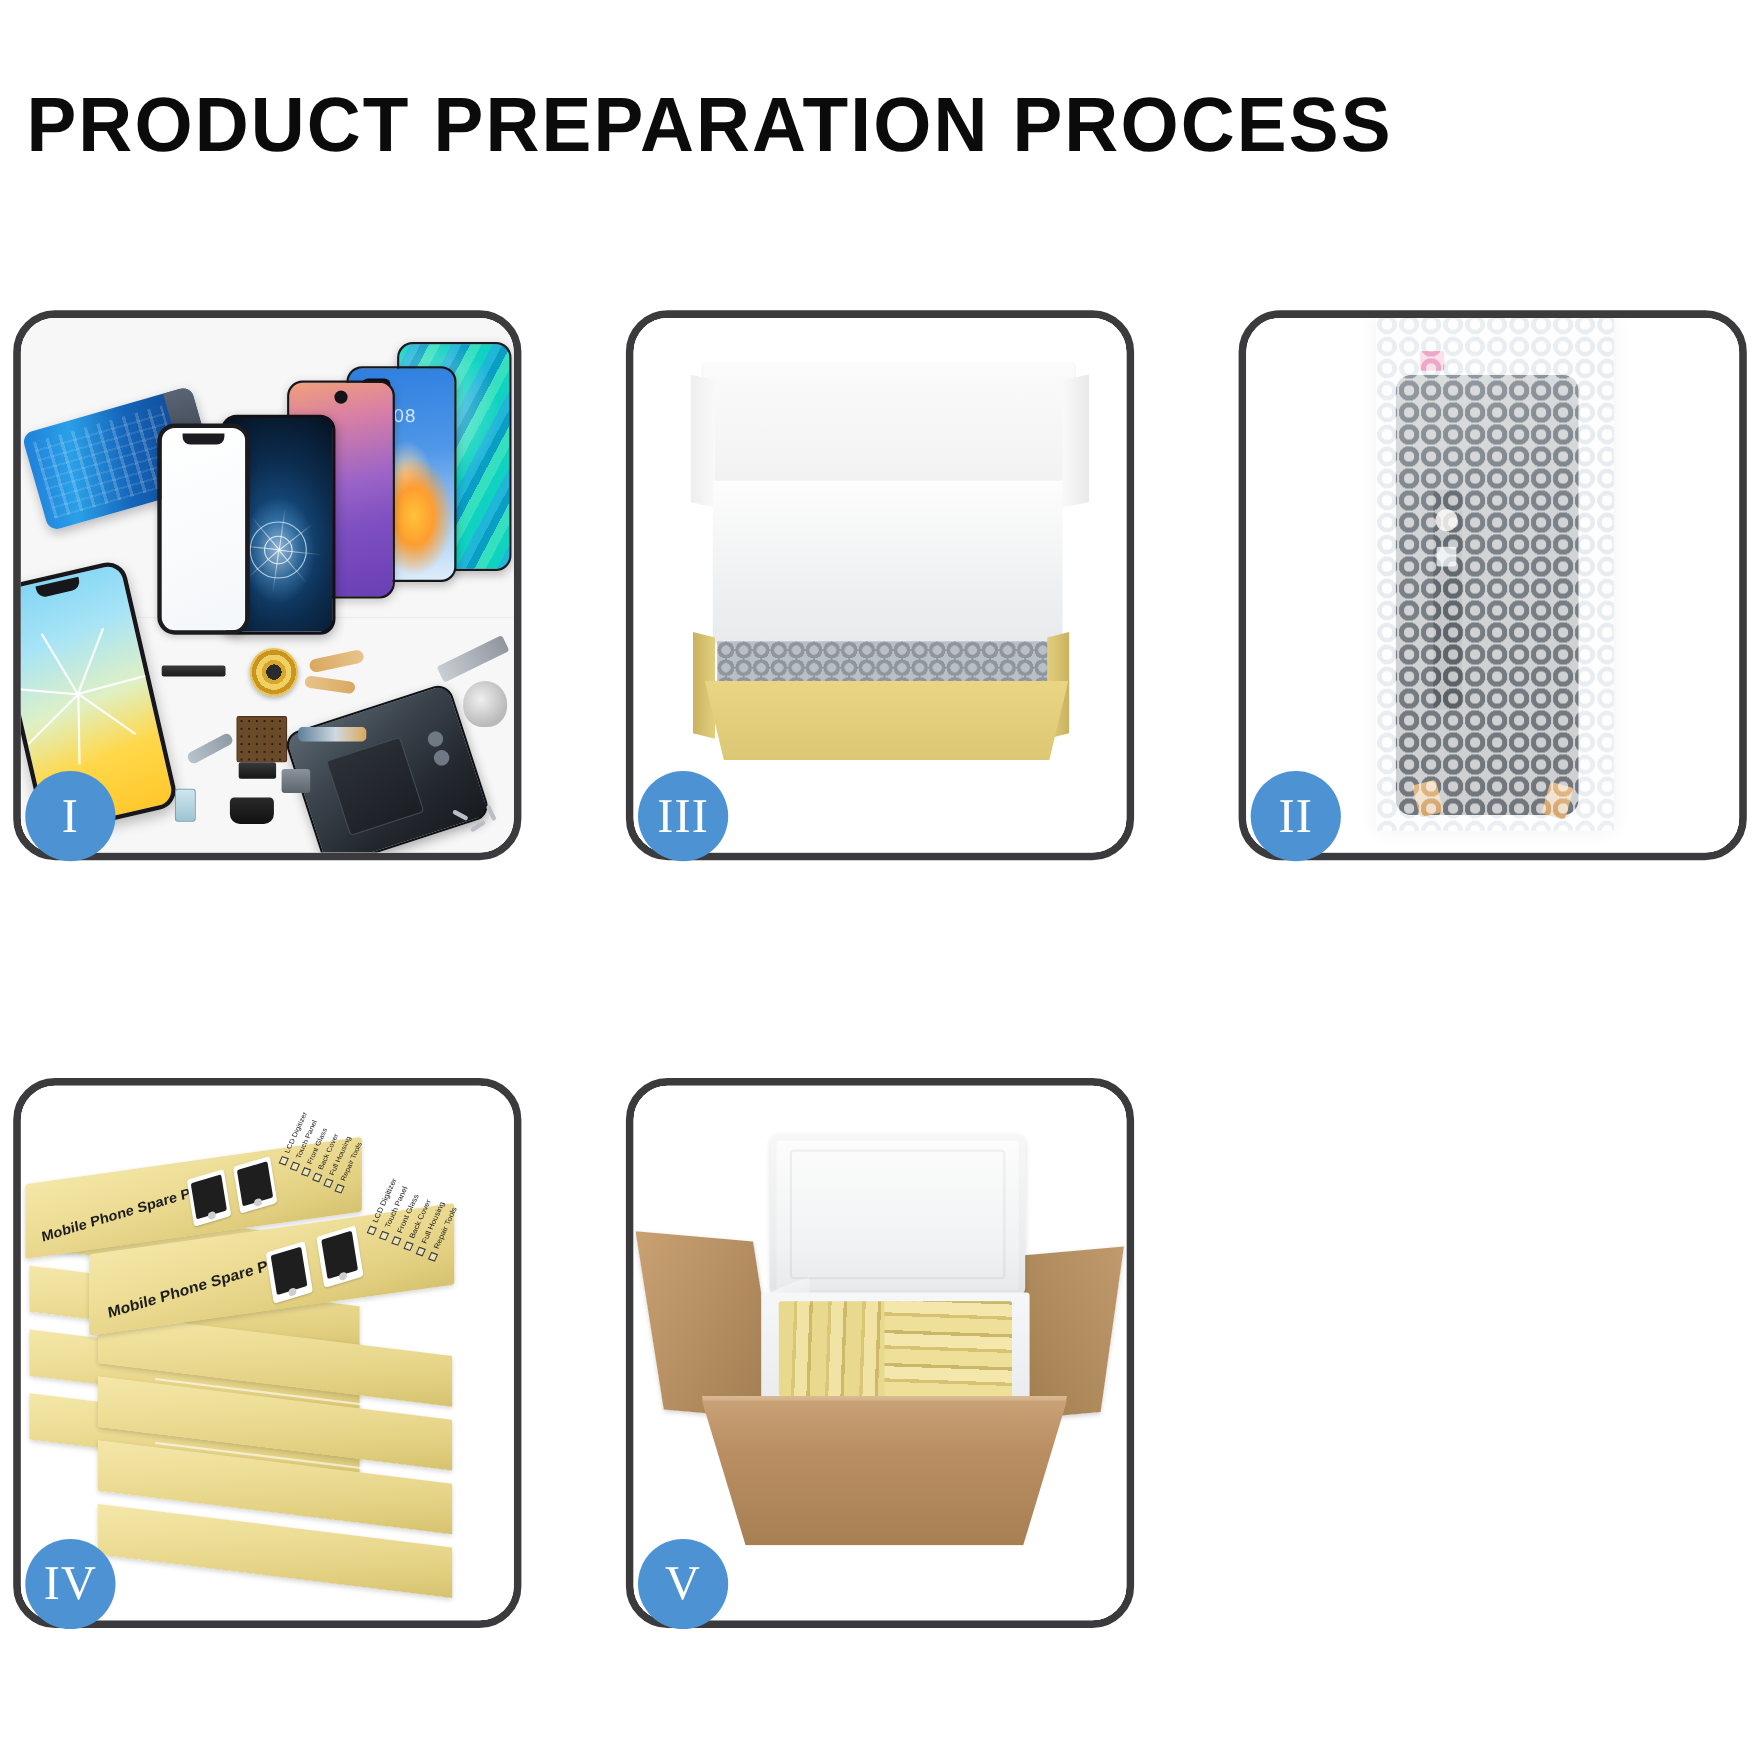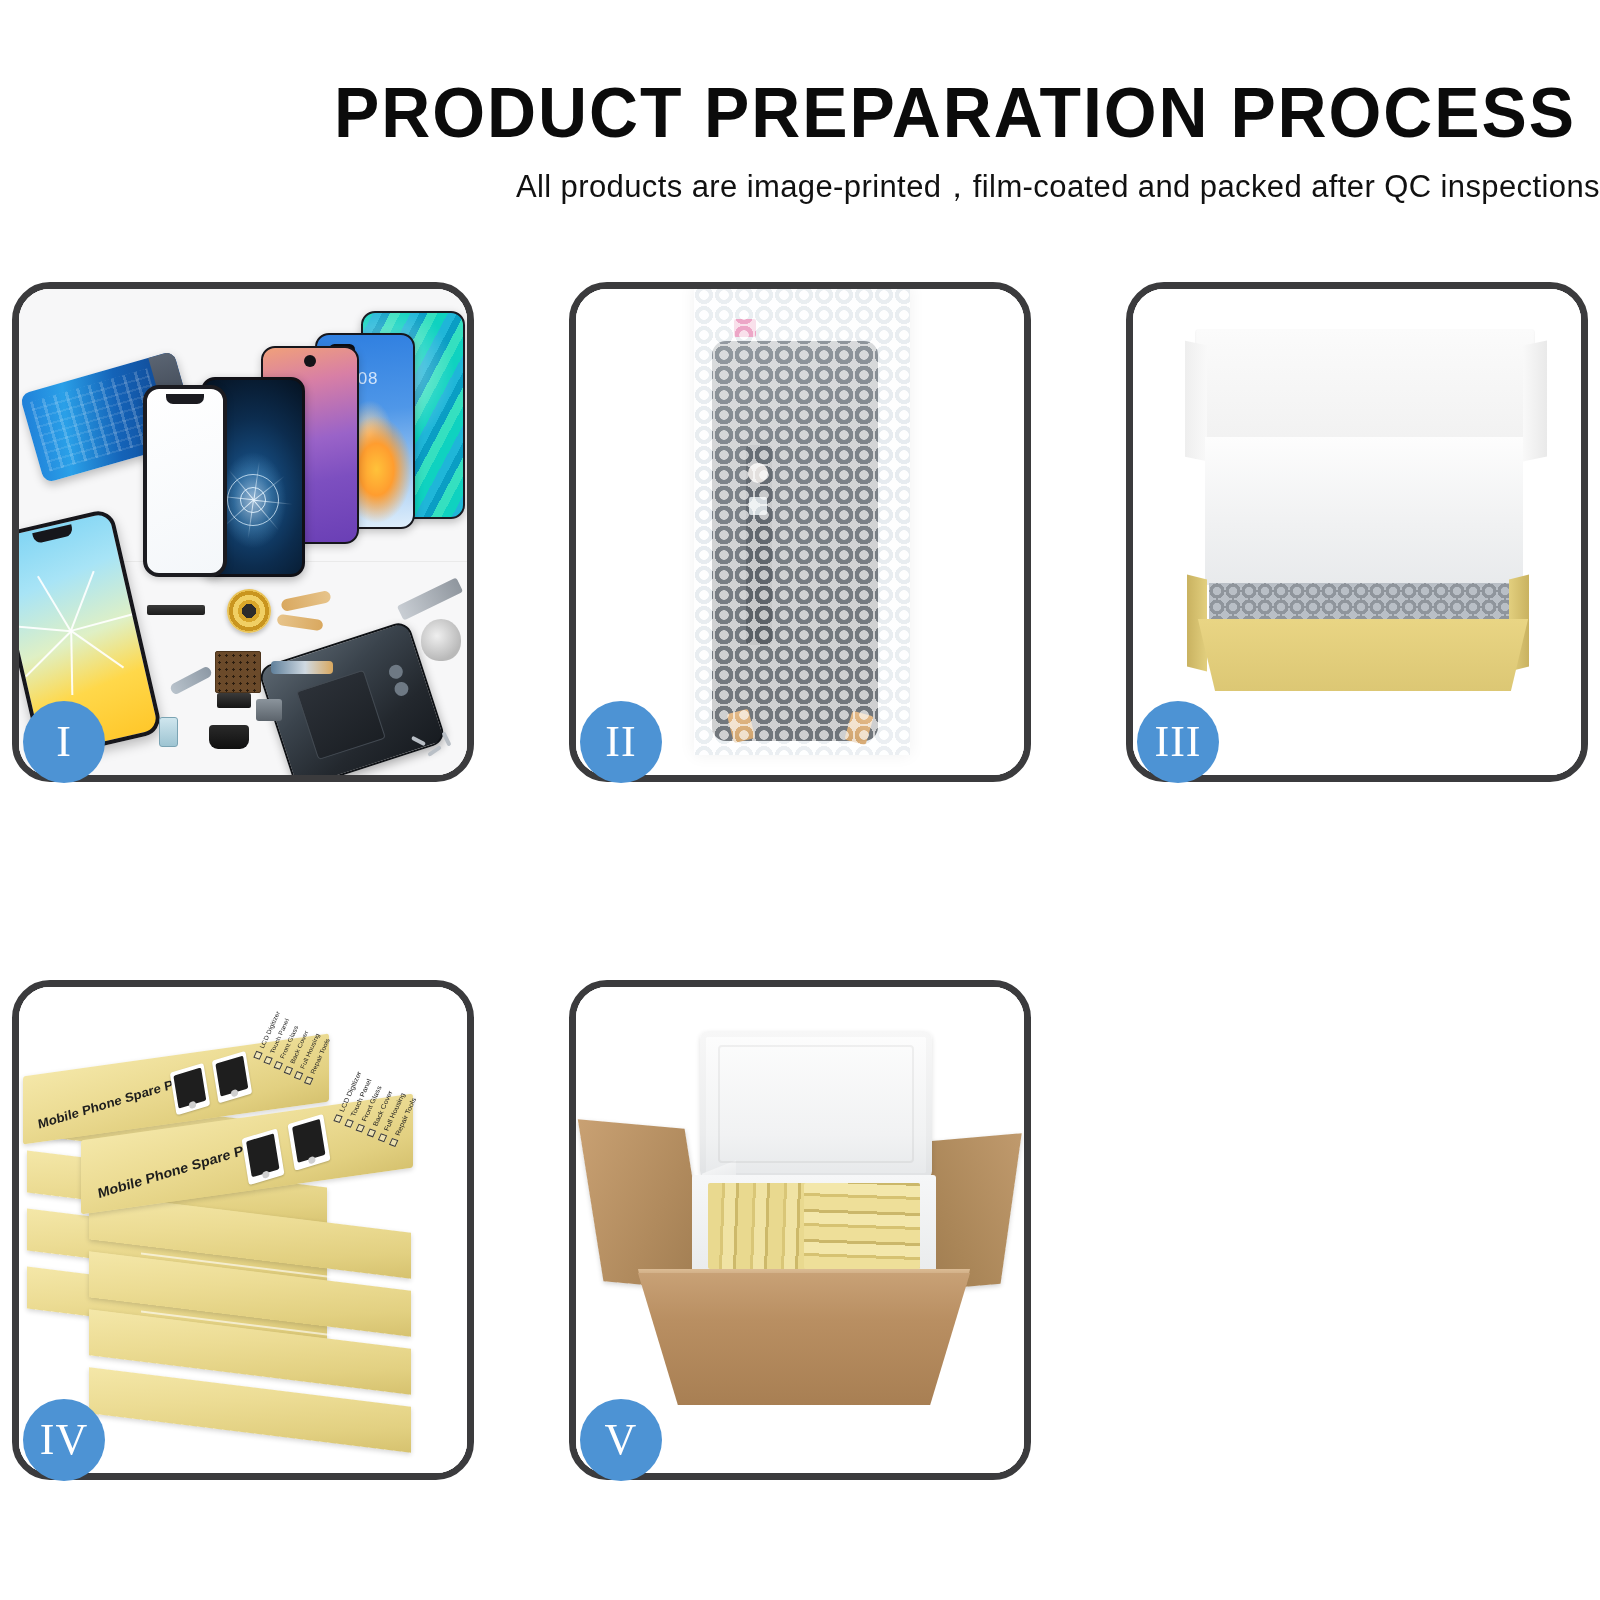--- a/index.html
+++ b/index.html
@@ -10,21 +10,21 @@
     font-family: "Liberation Sans", sans-serif;
     overflow: hidden;
   }
   #page {
     position: relative;
     width: 1600px; height: 1600px;
     background: #ffffff;
   }
 
   
-  .header { position: absolute; top: 0; left: 0; width: 1600px; text-align: right; }
+  .header { position: absolute; top: 0; left: 0; width: 1600px; text-align: left; }
   .title {
     margin: 0;
     padding-top: 78px;
     font-family: "Liberation Sans", sans-serif;
     font-size: 70px;
     font-weight: 700;
     letter-spacing: 2px;
     color: #0b0b0b;
     line-height: 1.0;
     transform: scaleX(0.97);
@@ -528,21 +528,20 @@
     border-radius:10px; filter: blur(.6px);
   }
 </style>
 </head>
 <body>
 
 <div id="page">
 
   <div class="header">
     <h1 class="title">PRODUCT PREPARATION PROCESS</h1>
-    <p class="subtitle">All products are image-printed，film-coated and packed after QC inspections</p>
   </div>
 
   <div class="grid">
 
     <div class="panel">
       <div class="panel-inner">
         <div class="stage">
           <div class="p1bg"></div>
 
           <div class="mod">
@@ -610,20 +609,36 @@
             <i style="left:28px;top:2px;transform:rotate(64deg)"></i>
           </div>
         </div>
       </div>
       <div class="badge">I</div>
     </div>
 
     <div class="panel">
       <div class="panel-inner">
         <div class="stage">
+          <div class="p3bg"></div>
+          <div class="box3tray"></div>
+          <div class="box3lid"></div>
+          <div class="box3foam"></div>
+          <div class="box3bub"></div>
+          <div class="box3lrim"></div>
+          <div class="box3rrim"></div>
+          <div class="box3front"></div>
+        </div>
+      </div>
+      <div class="badge">III</div>
+    </div>
+
+    <div class="panel">
+      <div class="panel-inner">
+        <div class="stage">
           <div class="p2bg"></div>
           <div class="bubblepack">
             <div class="lcdunit">
               <div class="pinktab"></div>
             </div>
             <div class="lcdribbon">
               <div class="circ"></div>
               <div class="sq"></div>
             </div>
             <div class="goldtab" style="left:36px; bottom:14px; transform:rotate(-14deg)"></div>
@@ -631,36 +646,20 @@
             <div class="bubbleoverlay"></div>
           </div>
         </div>
       </div>
       <div class="badge">II</div>
     </div>
 
     <div class="panel">
       <div class="panel-inner">
         <div class="stage">
-          <div class="p3bg"></div>
-          <div class="box3tray"></div>
-          <div class="box3lid"></div>
-          <div class="box3foam"></div>
-          <div class="box3bub"></div>
-          <div class="box3lrim"></div>
-          <div class="box3rrim"></div>
-          <div class="box3front"></div>
-        </div>
-      </div>
-      <div class="badge">III</div>
-    </div>
-
-    <div class="panel">
-      <div class="panel-inner">
-        <div class="stage">
           <div class="p4bg"></div>
           <div class="stackwrap">
 
             <div class="gbox" style="left:8px; top:98px; width:300px; height:42px; transform: skewY(7deg);">
                 <div class="seam"></div>
               </div>
             <div class="gbox" style="left:8px; top:156px; width:300px; height:42px; transform: skewY(7deg);">
                 <div class="seam"></div>
               </div>
             <div class="gbox" style="left:8px; top:214px; width:300px; height:42px; transform: skewY(7deg);">

